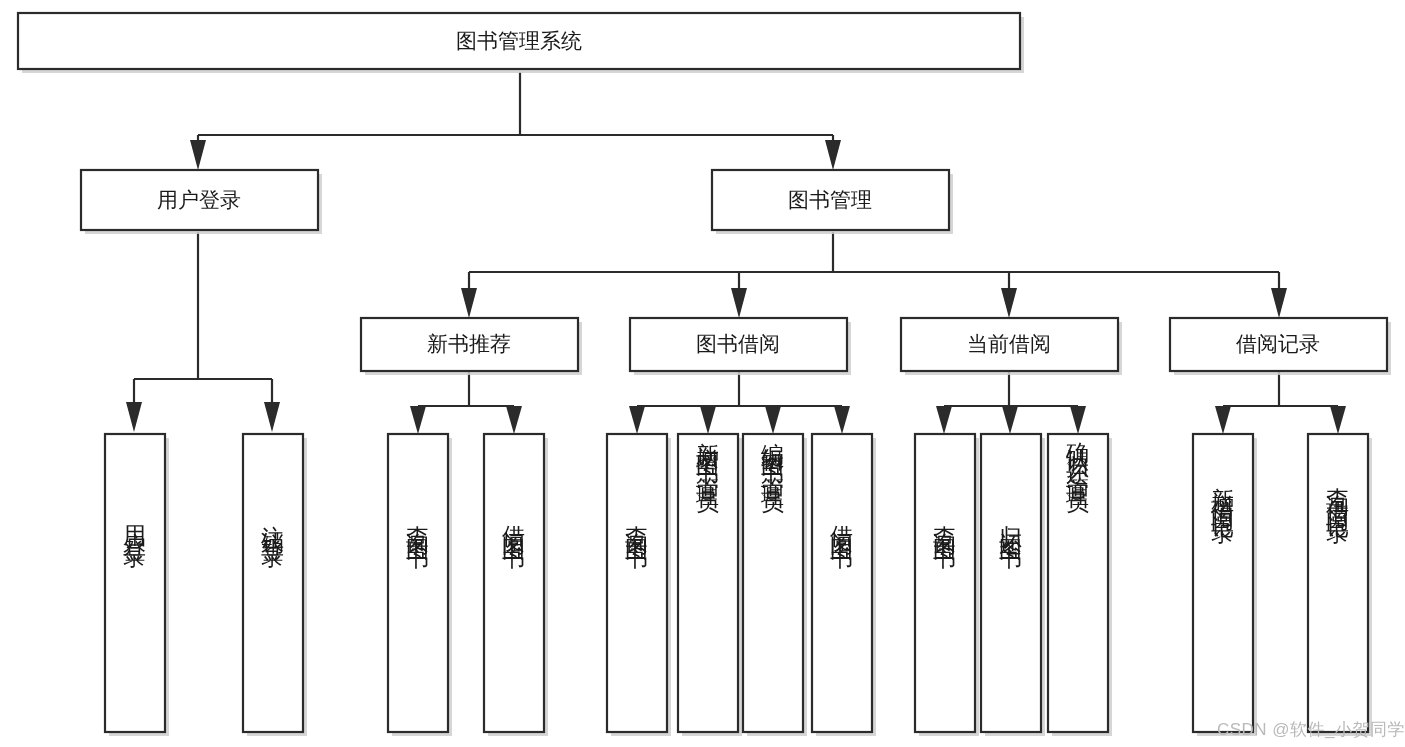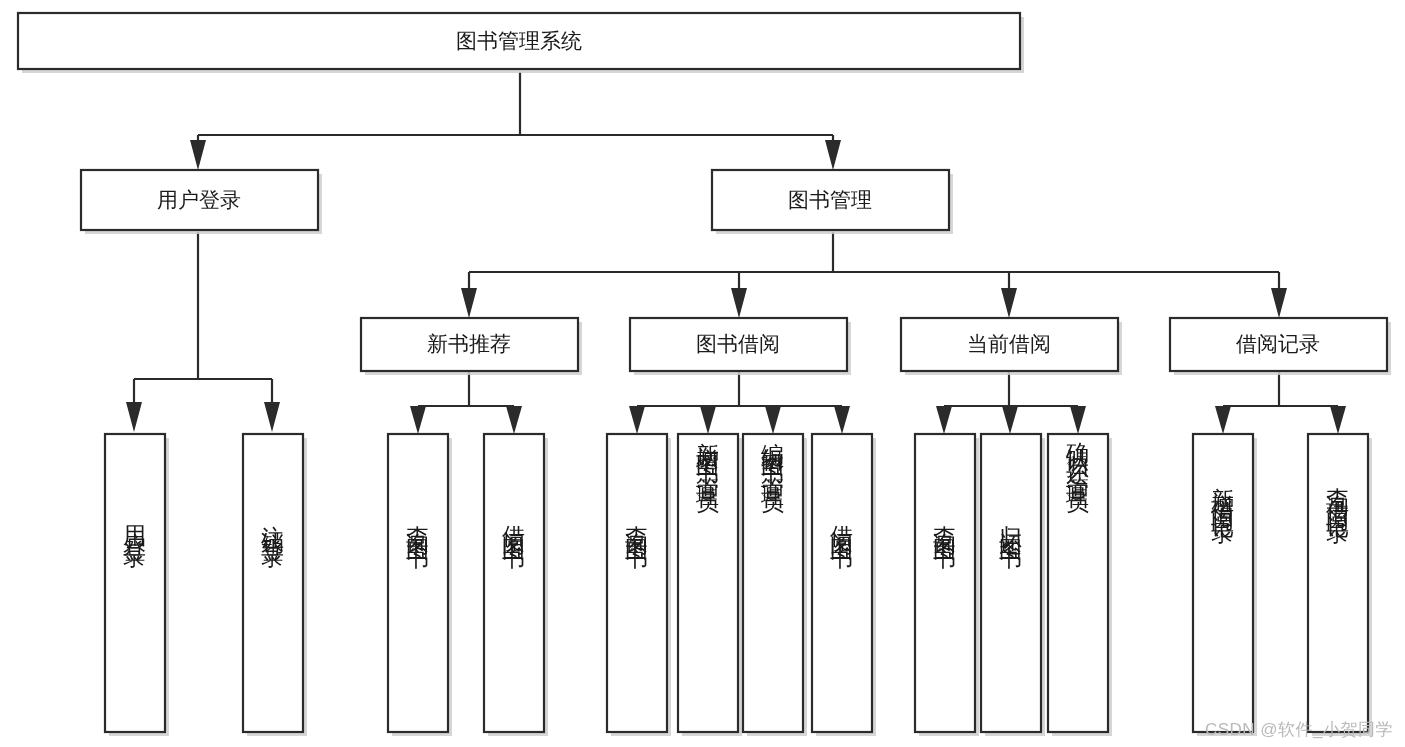--- a/index.html
+++ b/index.html
@@ -52,21 +52,21 @@
     dominant-baseline: middle;
   }
   .leaf-label {
     font-family: "Liberation Sans", "DejaVu Sans", sans-serif;
     fill: #1a1a1a;
     font-size: 23px;
     text-anchor: middle;
   }
   .watermark {
     position: absolute;
-    right: 12px;
+    right: 0;
     bottom: 6px;
     font-family: "Liberation Sans", "DejaVu Sans", sans-serif;
     font-size: 17px;
     color: #b9b9b9;
     letter-spacing: 0.5px;
     white-space: nowrap;
     user-select: none;
   }
 </style>
 </head>

